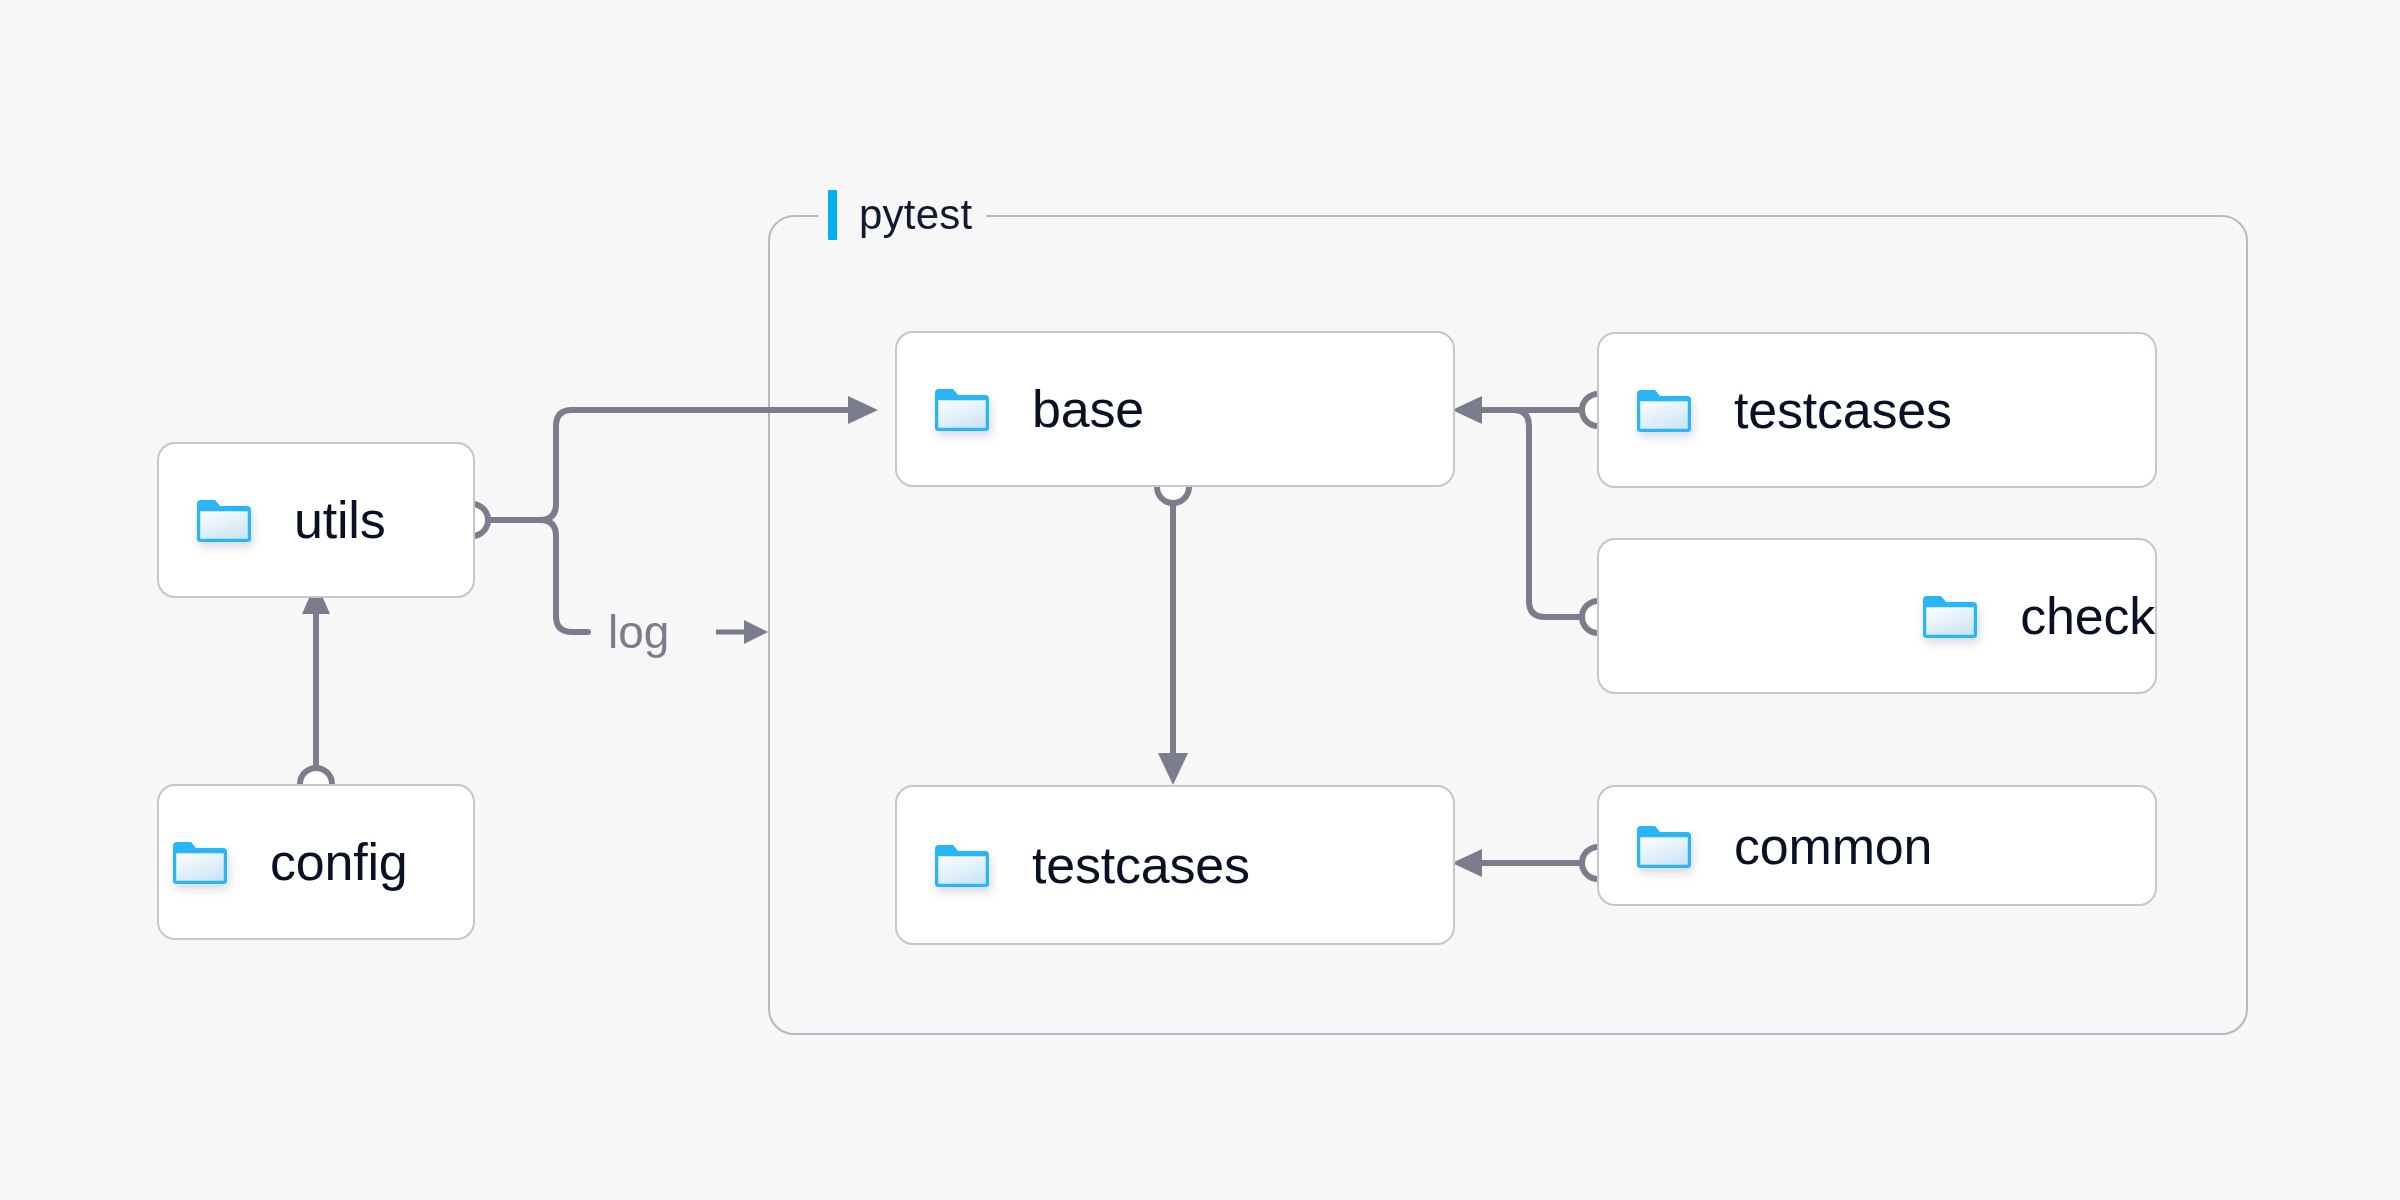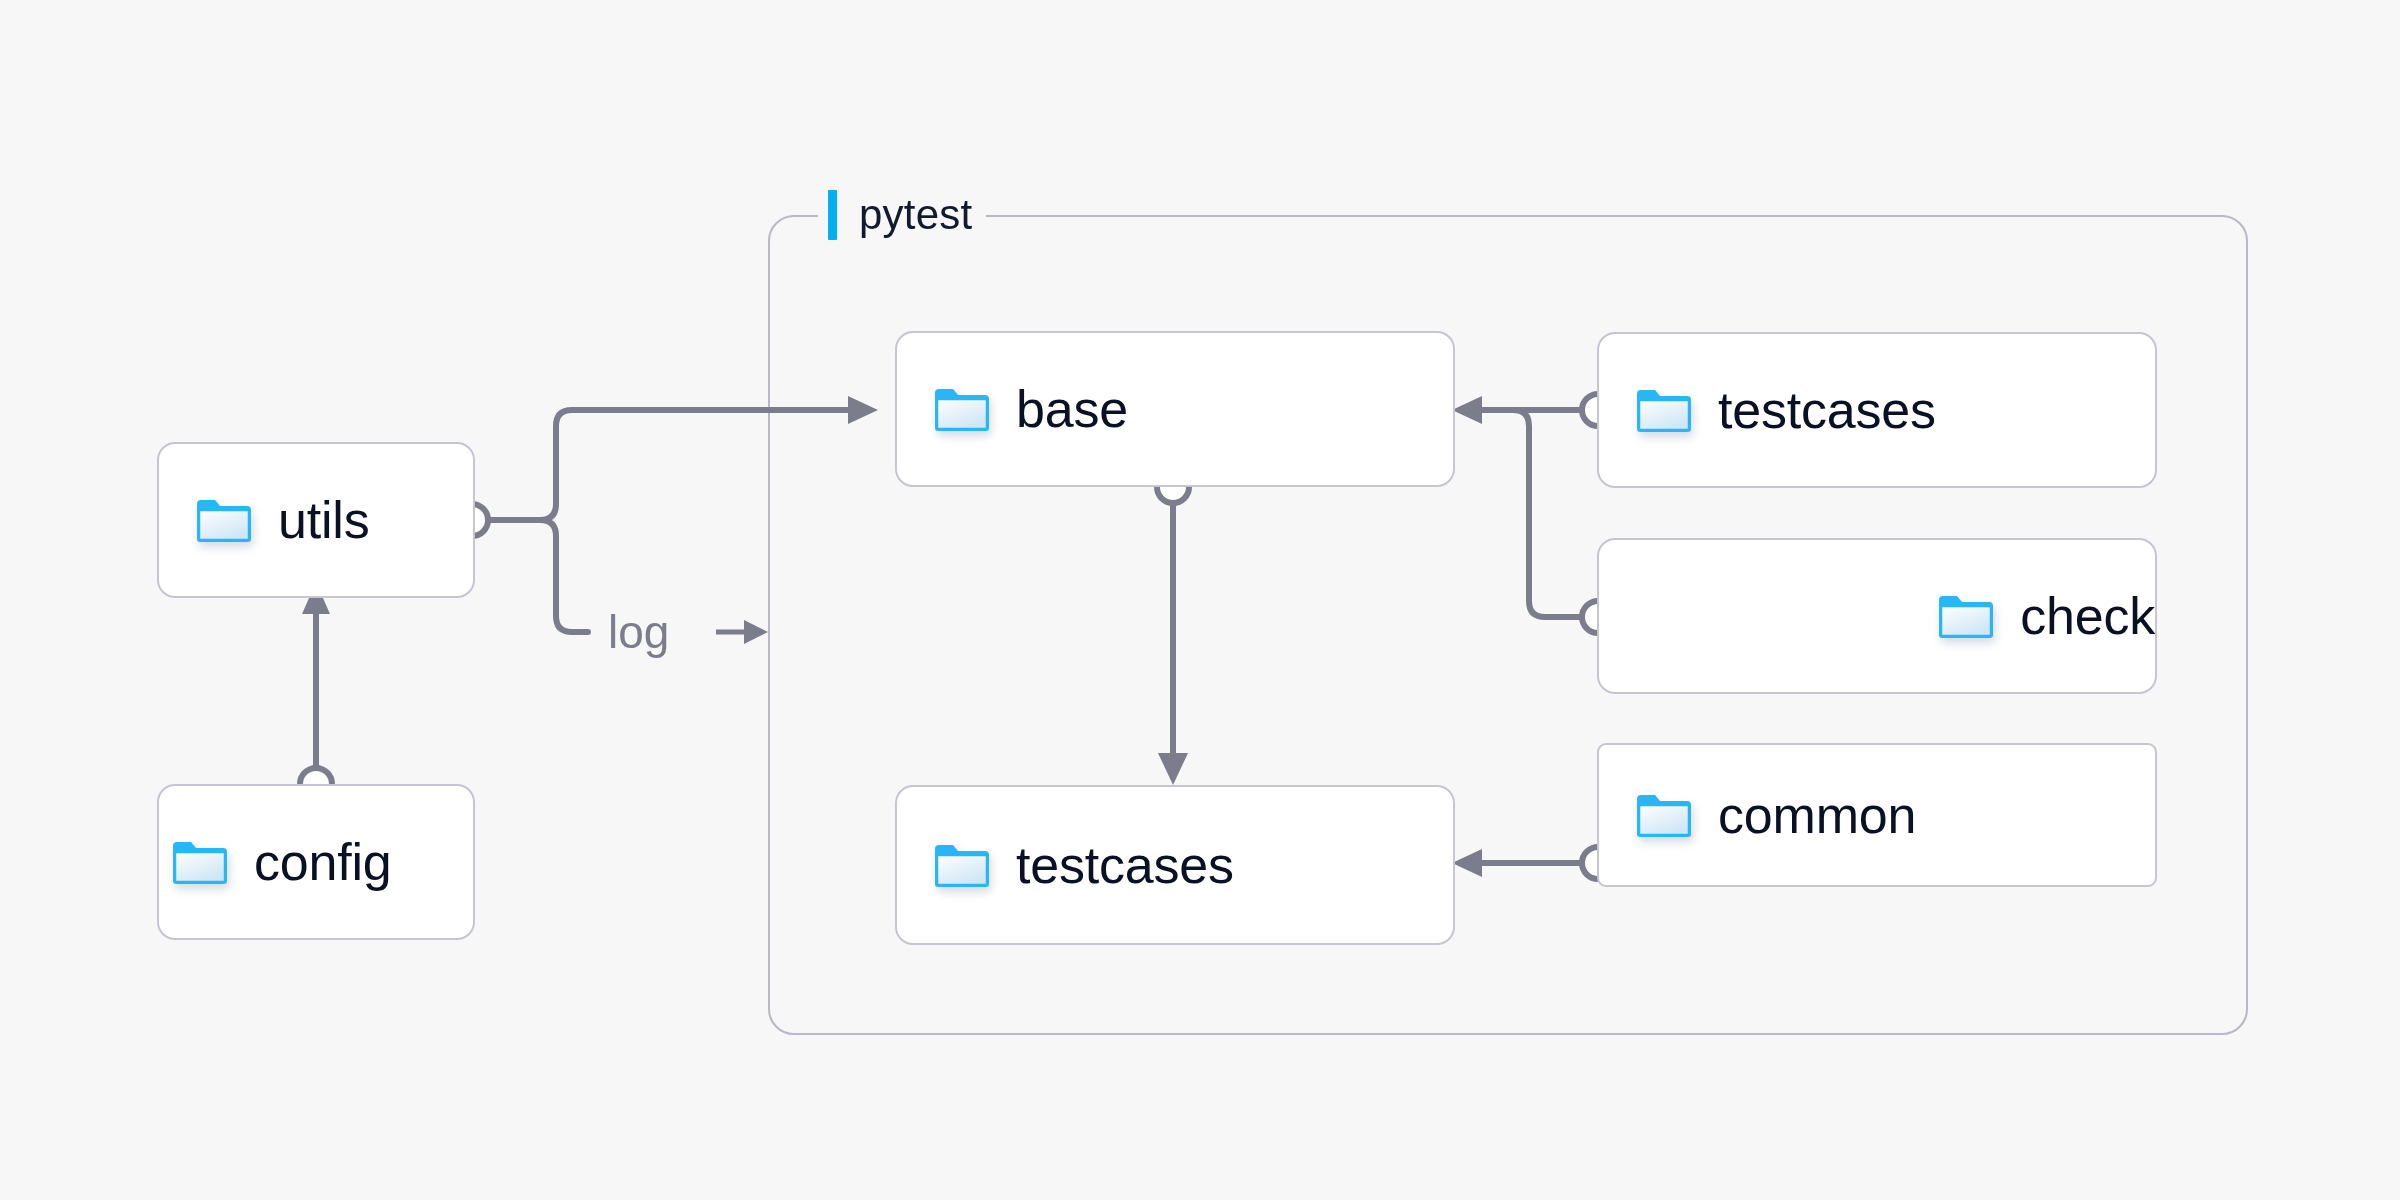--- a/index.html
+++ b/index.html
@@ -50,21 +50,21 @@
   
   .node {
     position: absolute;
     box-sizing: border-box;
     background: #ffffff;
     border: 2px solid #c6c5d0;
     border-radius: 18px;
     display: flex;
     align-items: center;
     padding-left: 36px;
-    gap: 25px;
+    gap: 41px;
   }
   .node-label {
     font-size: 52px;
     color: #0b1124;
     white-space: nowrap;
     letter-spacing: -0.2px;
   }
 
   
   .folder-icon {
@@ -264,21 +264,21 @@
             <stop offset="100%" stop-color="#cfe6f5"></stop>
           </linearGradient>
         </defs>
         <path d="M2 8 Q2 4 6 4 L20 4 L25 10 L52 10 Q56 10 56 14 L56 43 Q56 46 52 46 L6 46 Q2 46 2 43 Z" fill="#29b6f6"></path>
         <rect x="4" y="14" width="50" height="30" fill="url(#fgF)" stroke="#29b6f6" stroke-width="2.5"></rect>
       </svg>
     </span>
     <span class="node-label">check</span>
   </div>
 
-  <div class="node" style="left:1597px; top:743px; width:560px; height:144px;border-radius:9px;">
+  <div class="node" style="left:1597px; top:785px; width:560px; height:121px;">
     <span class="folder-icon">
       <svg viewBox="0 0 58 48" width="58" height="48">
         <defs>
           <linearGradient id="fgG" x1="0" y1="0" x2="0.6" y2="1">
             <stop offset="0%" stop-color="#ffffff"></stop>
             <stop offset="100%" stop-color="#cfe6f5"></stop>
           </linearGradient>
         </defs>
         <path d="M2 8 Q2 4 6 4 L20 4 L25 10 L52 10 Q56 10 56 14 L56 43 Q56 46 52 46 L6 46 Q2 46 2 43 Z" fill="#29b6f6"></path>
         <rect x="4" y="14" width="50" height="30" fill="url(#fgG)" stroke="#29b6f6" stroke-width="2.5"></rect>

